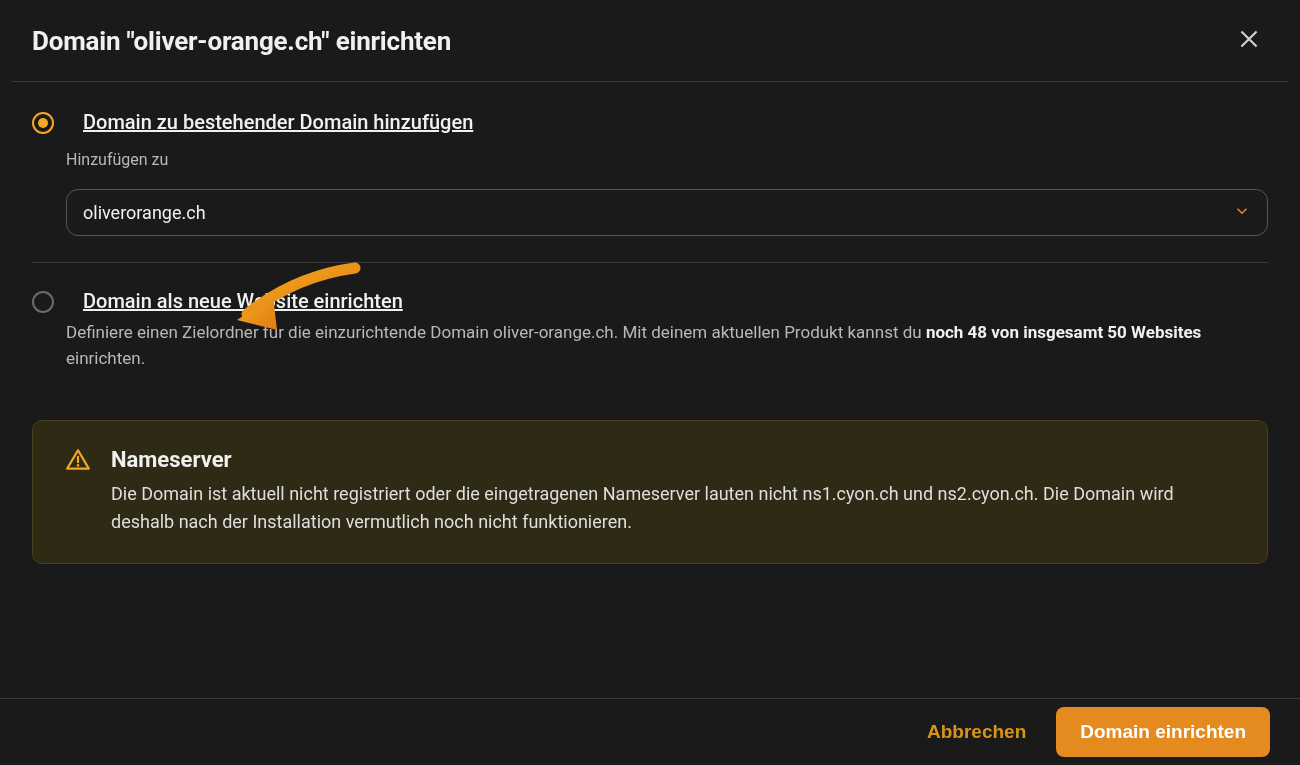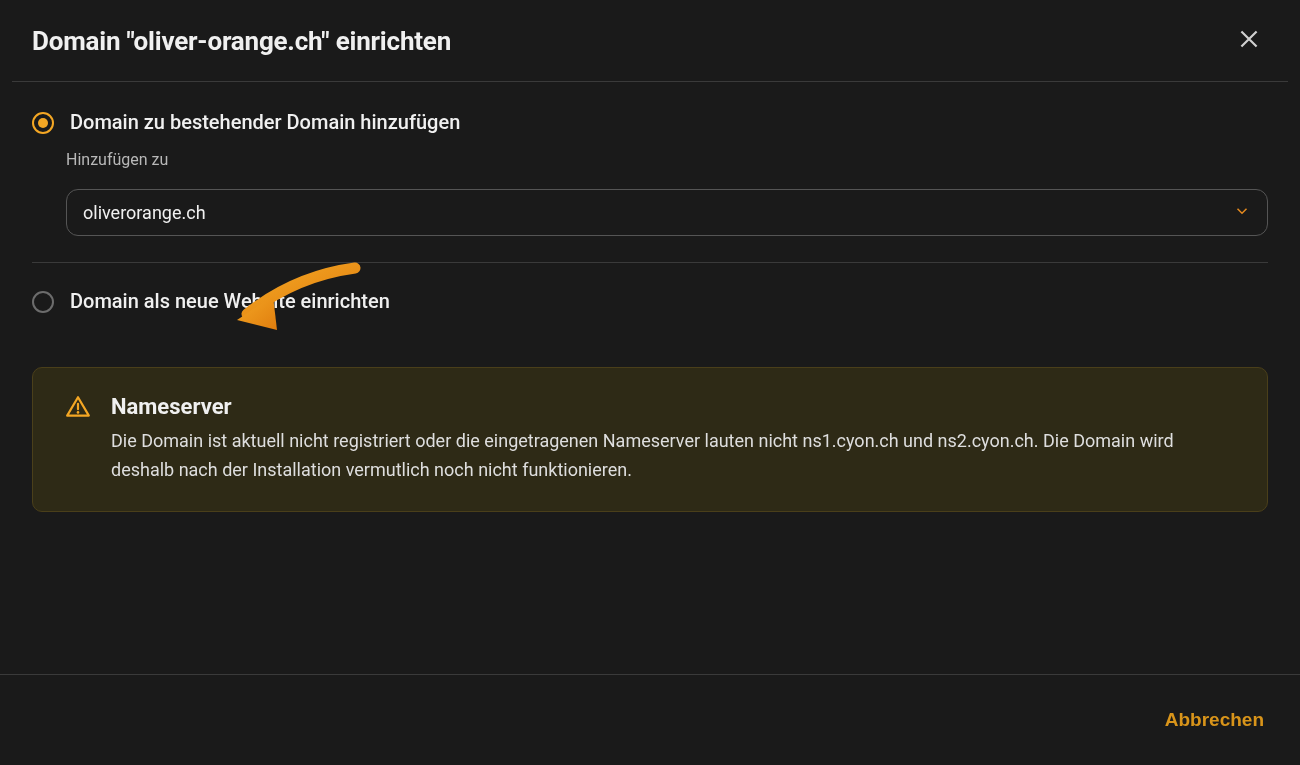--- a/index.html
+++ b/index.html
@@ -76,21 +76,22 @@
   }
   .radio-outer.selected::after{
     content:"";
     width:10px;height:10px;border-radius:50%;
     background:var(--accent-bright);
   }
   .opt-title{
     font-size:20px;
     font-weight:500;
     color:var(--fg);
-    margin:0 0 6px 4px;
+    margin:0 0 6px 17px;
+    text-decoration:underline;
   }
   .opt-desc{
     font-size:17px;
     color:var(--muted);
     line-height:1.55;
     margin:0;
   }
   .opt-desc .bold{font-weight:700;color:var(--fg);}
   .field-label{
     font-size:16px;
@@ -143,21 +144,21 @@
   }
   .alert-text{
     font-size:18px;
     color:#dedede;
     line-height:1.6;
     margin:0;
   }
   
   .dlg-footer{
     border-top:1px solid var(--border);
-    padding:24px 30px;
+    padding:8px 30px;
     display:flex;
     justify-content:flex-end;
     gap:24px;
     align-items:center;
   }
   .btn-cancel{
     background:none;border:none;
     color:var(--accent-text);
     font-size:19px;
     font-weight:700;
@@ -208,20 +209,23 @@
       </div>
     </div>
   </div>
 
   <hr class="section-sep">
 
   <div class="option-block">
     <div class="radio-outer"></div>
     <div style="flex:1">
       <p class="opt-title">Domain als neue Website einrichten</p>
+      <p class="opt-desc">
+        <span>Definiere einen Zielordner für die einzurichtende Domain oliver-orange.ch. Mit deinem aktuellen Produkt kannst du </span><span class="bold">noch 48 von insgesamt 50 Websites</span><span> einrichten.</span>
+      </p>
     </div>
   </div>
 
   <div class="alert">
     <span class="alert-icon">
       <svg viewBox="0 0 24 24" fill="none">
         <path d="M12 3 L22 20 H2 Z" stroke="#f4a724" stroke-width="2" stroke-linejoin="round" fill="none"></path>
         <path d="M12 9 V14" stroke="#f4a724" stroke-width="2" stroke-linecap="round"></path>
         <circle cx="12" cy="17" r="1.2" fill="#f4a724"></circle>
       </svg>
@@ -242,13 +246,14 @@
       </defs>
       <path d="M130 6 Q70 14 22 52" stroke="url(#g)" stroke-width="11" fill="none" stroke-linecap="round"></path>
       <path d="M48 34 L12 58 L52 68 Z" fill="url(#g)"></path>
     </svg>
   </div>
 
 </div>
 
 <div class="dlg-footer">
   <button class="btn-cancel">Abbrechen</button>
+  <button class="btn-primary">Domain einrichten</button>
 </div>
 
 </body></html>

